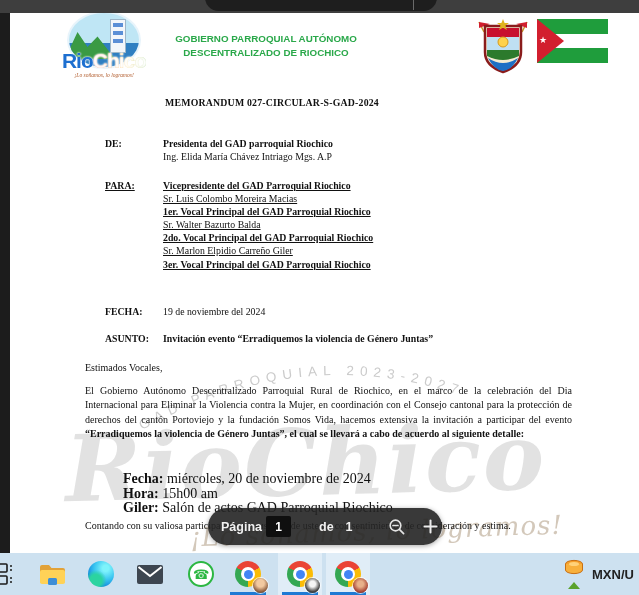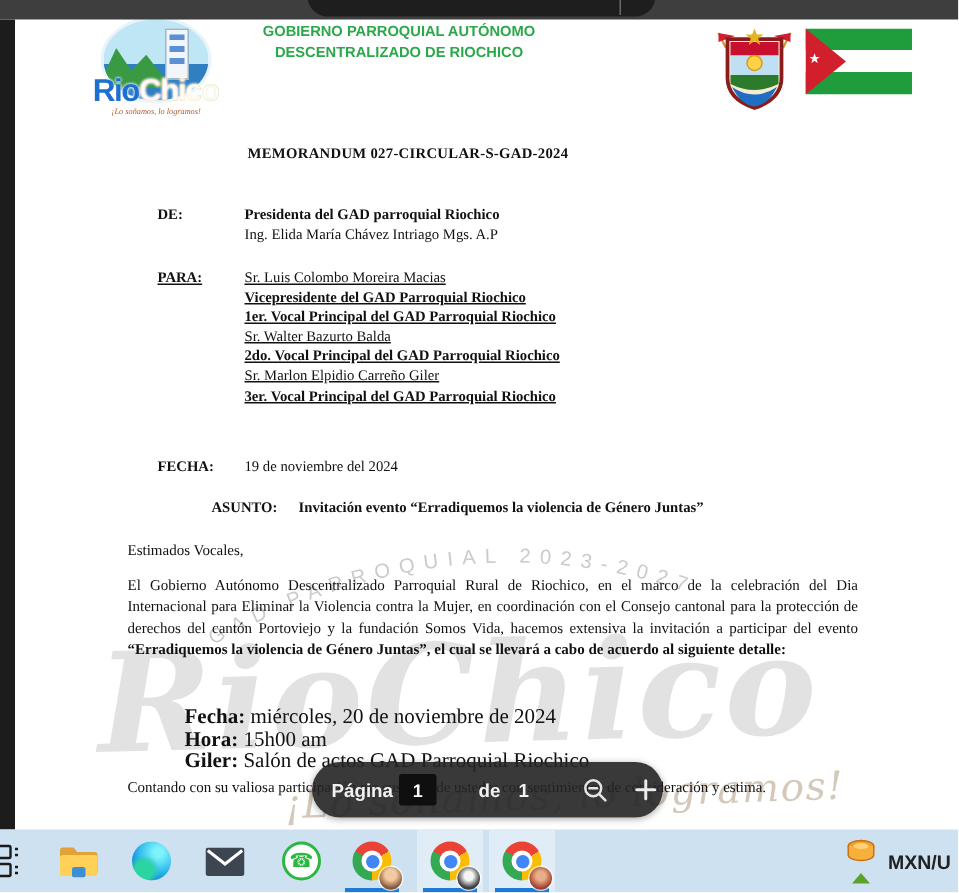--- a/index.html
+++ b/index.html
@@ -24,21 +24,21 @@
   .logo-mount { position:absolute; left:-4px; top:16px; width:50px; height:30px; background:#3a9a44; clip-path:polygon(0 100%,25% 10%,45% 60%,65% 25%,100% 100%); }
   .logo-tower { position:absolute; right:13px; top:6px; width:16px; height:34px; background:#f2f6fa; border:1px solid #9db6c8; }
   .logo-tower::before { content:""; position:absolute; left:2px; top:3px; width:10px; height:22px;
                  background:repeating-linear-gradient(#5b8fd6 0 4px, #f2f6fa 4px 8px); }
   .logo-word { margin-top:-20px; position:relative; font-weight:bold; font-size:21px; letter-spacing:-1px; font-family:"Liberation Sans",sans-serif;
                text-shadow:0 0 2px #fff,0 0 2px #fff; }
   .logo-word .rio { color:#1d6fd0; }
   .logo-word .chico { background:linear-gradient(90deg,#e33225,#f07f1a 35%,#f6b71e 65%,#5eab2e); -webkit-background-clip:text; background-clip:text; color:transparent; }
   .logo-slogan { font-size:5.5px; font-style:italic; color:#b05a2a; margin-top:-1px; }
 
-  .org-title { left:150px; top:2px; width:212px; text-align:center; font-family:"Liberation Sans",sans-serif;
+  .org-title { left:150px; top:19px; width:212px; text-align:center; font-family:"Liberation Sans",sans-serif;
                font-weight:bold; font-size:9.8px; line-height:1.45; color:#2aa84a; }
 
   .crest { left:466px; top:5px; width:54px; height:60px; }
   .flag { left:527px; top:6px; width:71px; height:44px; position:absolute; overflow:hidden; }
   .flag-stripes { position:absolute; inset:0; background:linear-gradient(#1f9d3c 0 33%, #ffffff 33% 66%, #1f9d3c 66% 100%); }
   .flag-tri { position:absolute; left:0; top:0; width:0; height:0; border-top:22px solid transparent; border-bottom:22px solid transparent; border-left:27px solid #d21f2e; }
   .flag-star { position:absolute; left:2px; top:16px; color:#fff; font-size:9px; font-family:"DejaVu Sans",sans-serif; }
 
   .memo-title { left:0; top:84px; width:524px; text-align:center; font-weight:bold; font-size:9.8px; letter-spacing:.2px; z-index:2; }
 
@@ -49,21 +49,21 @@
   .wm-slogan { left:180px; top:503px; z-index:1; font-family:"DejaVu Serif",serif; font-style:italic;
             font-size:26px; letter-spacing:1px; color:rgba(168,146,118,0.5); transform:rotate(-2deg); white-space:nowrap; }
 
   
   .field { left:95px; display:flex; font-size:9.8px; line-height:13.1px; z-index:2;justify-content:flex-end; }
   .field .lab { width:58px; font-weight:bold; flex:0 0 58px; }
   .field .vals { }
   .f-de { top:124px; }
   .f-para { top:166px;text-decoration:underline; }
   .f-fecha { top:292px; }
-  .f-asunto { top:319px;margin-left:36px; }
+  .f-asunto { top:319px; }
   .b { font-weight:bold; }
   .salutation { left:75px; top:349px; font-size:10px; z-index:2; }
   .bodytext { left:75px; top:371px; width:487px; font-size:10px; line-height:14.3px; text-align:justify; z-index:2; }
   .details { left:113px; top:459px; font-size:14px; line-height:14.6px; z-index:2; }
   .details .lab { font-weight:bold; }
   .closing { left:75px; top:506px; width:487px; font-size:10px; line-height:14.2px; text-align:justify; z-index:2; }
 
   
   .pdfbar { position:absolute; left:208px; top:508px; width:234px; height:37px; border-radius:19px;
             background:rgba(36,36,36,0.9); z-index:50; display:flex; align-items:center; padding:0 13px;
@@ -164,22 +164,22 @@
 
       <div class="maybe-bold b">Presidenta del GAD parroquial Riochico</div>
           <div class="maybe-bold">Ing. Elida María Chávez Intriago Mgs. A.P</div>
         </div>
     </div>
 
     <div class="field f-para">
       <div class="lab">PARA:</div>
       <div class="vals">
 
-      <div class="maybe-bold">Sr. Luis Colombo Moreira Macias</div>
-          <div class="maybe-bold b">Vicepresidente del GAD Parroquial Riochico</div>
+      <div class="maybe-bold b">Vicepresidente del GAD Parroquial Riochico</div>
+          <div class="maybe-bold">Sr. Luis Colombo Moreira Macias</div>
           <div class="maybe-bold b">1er. Vocal Principal del GAD Parroquial Riochico</div>
           <div class="maybe-bold">Sr. Walter Bazurto Balda</div>
           <div class="maybe-bold b">2do. Vocal Principal del GAD Parroquial Riochico</div>
           <div class="maybe-bold">Sr. Marlon Elpidio Carreño Giler</div>
           <div class="maybe-bold b">3er. Vocal Principal del GAD Parroquial Riochico</div>
         </div>
     </div>
 
     <div class="field f-fecha">
       <div class="lab">FECHA:</div>

